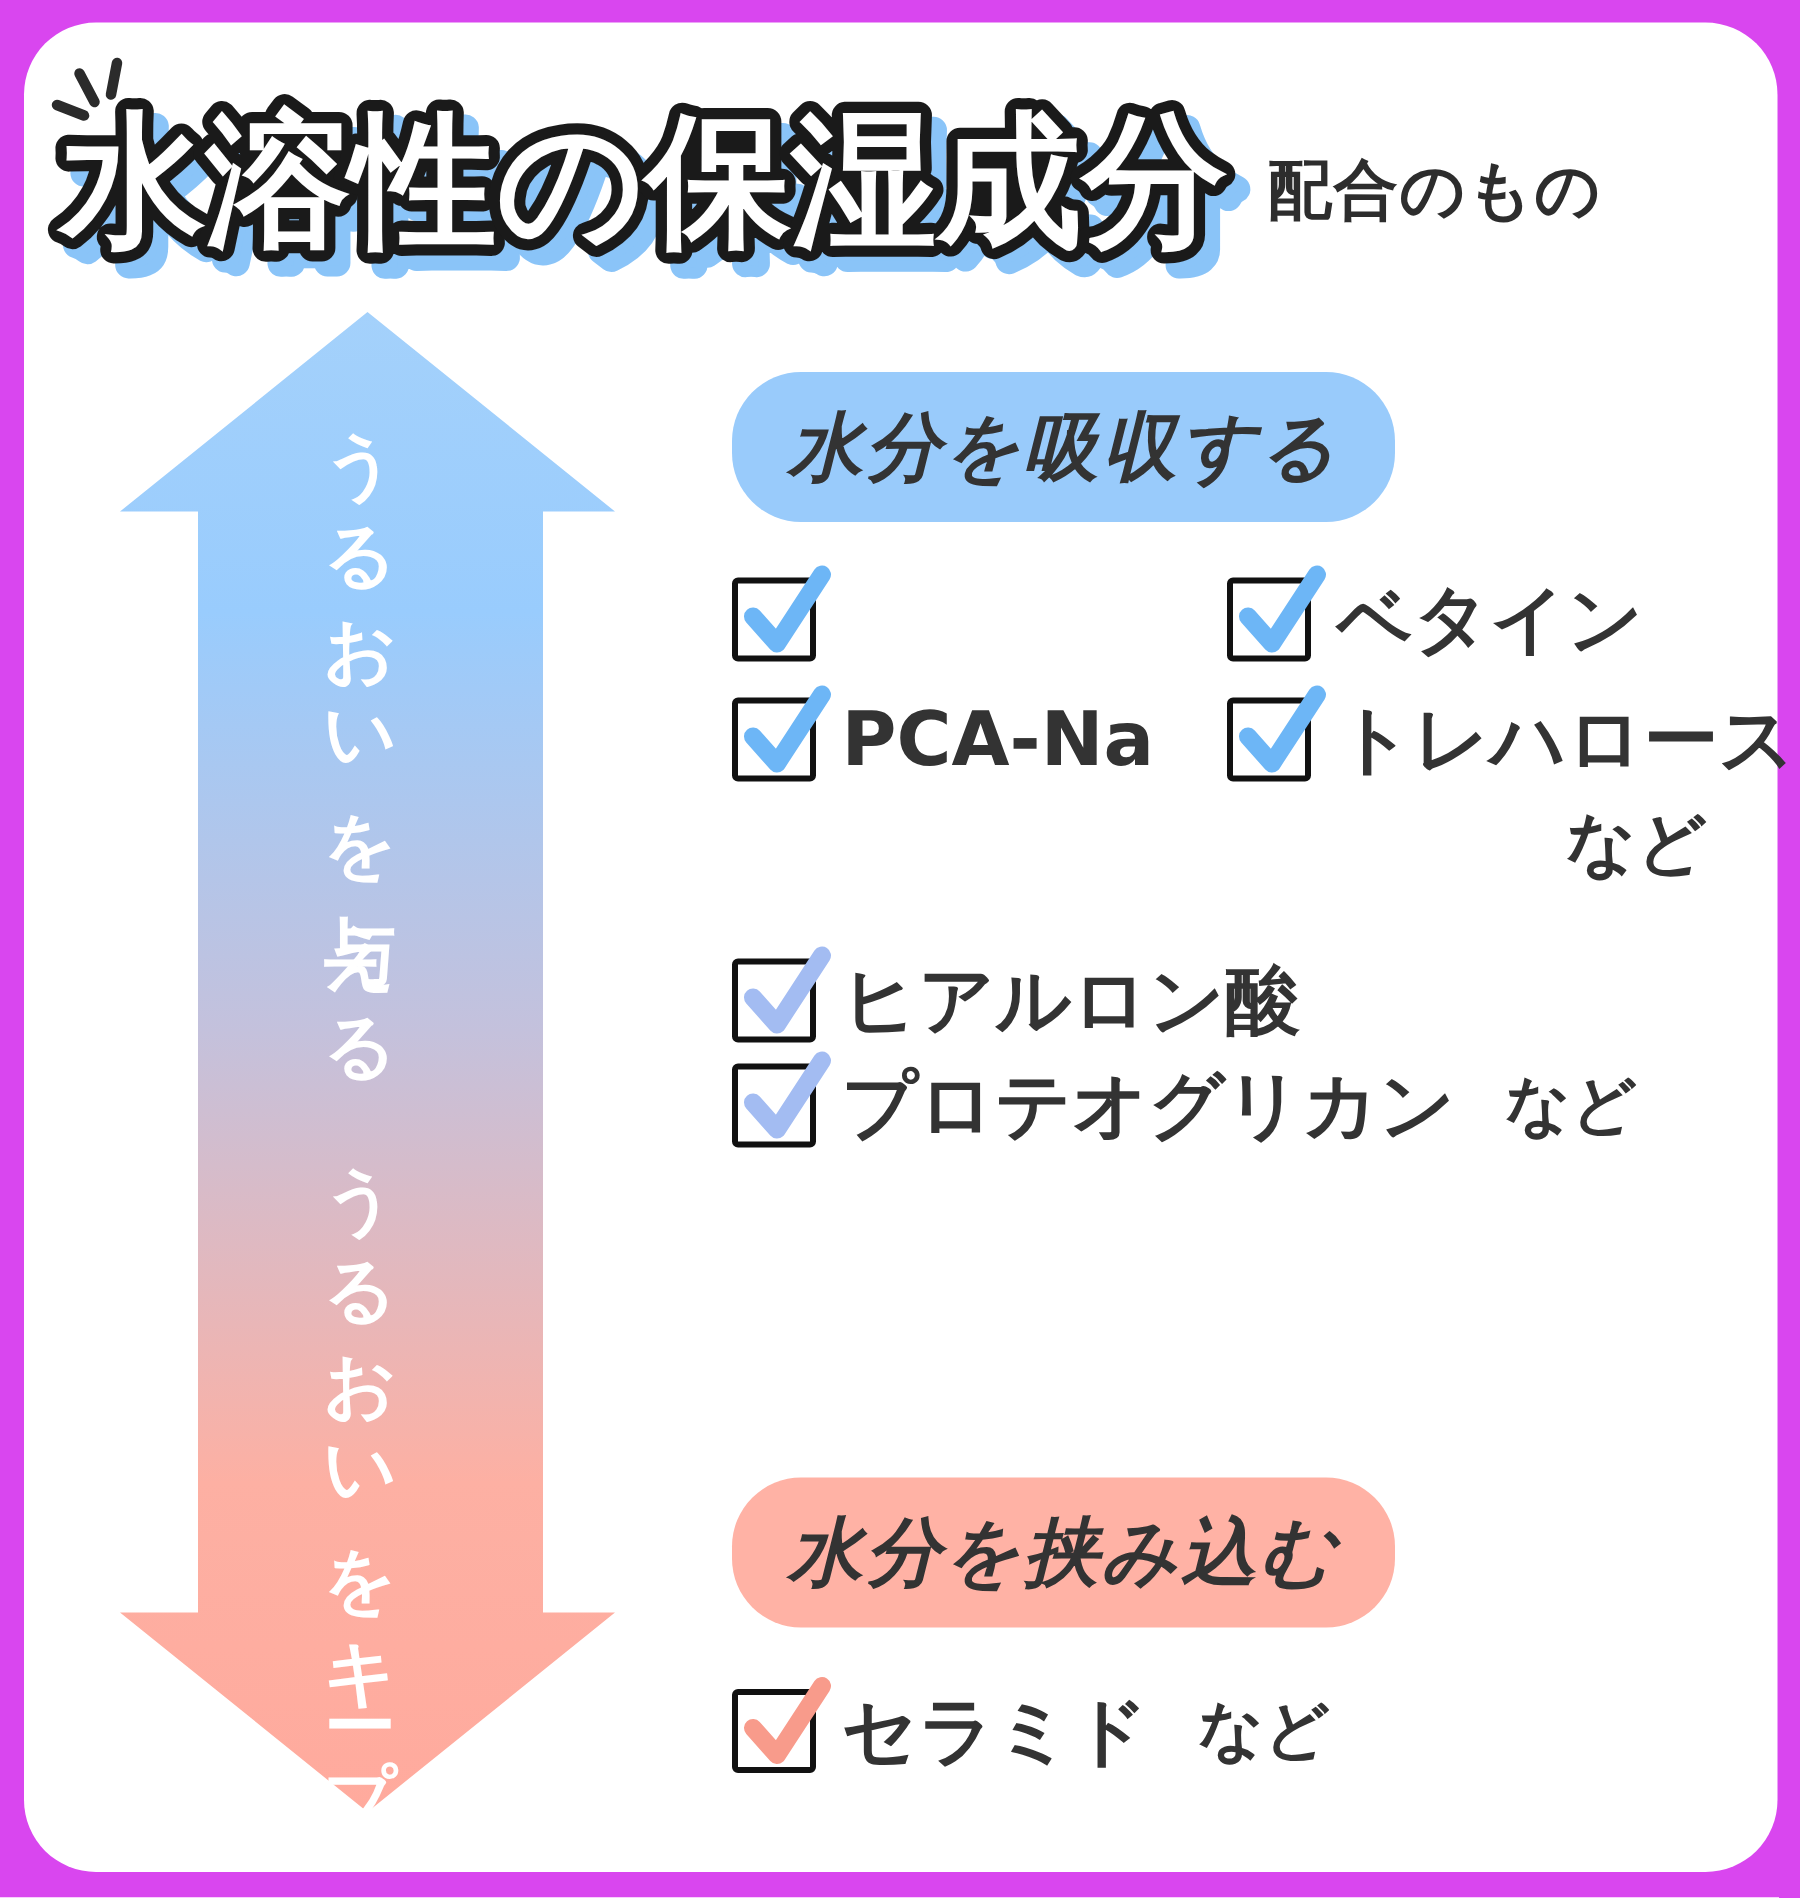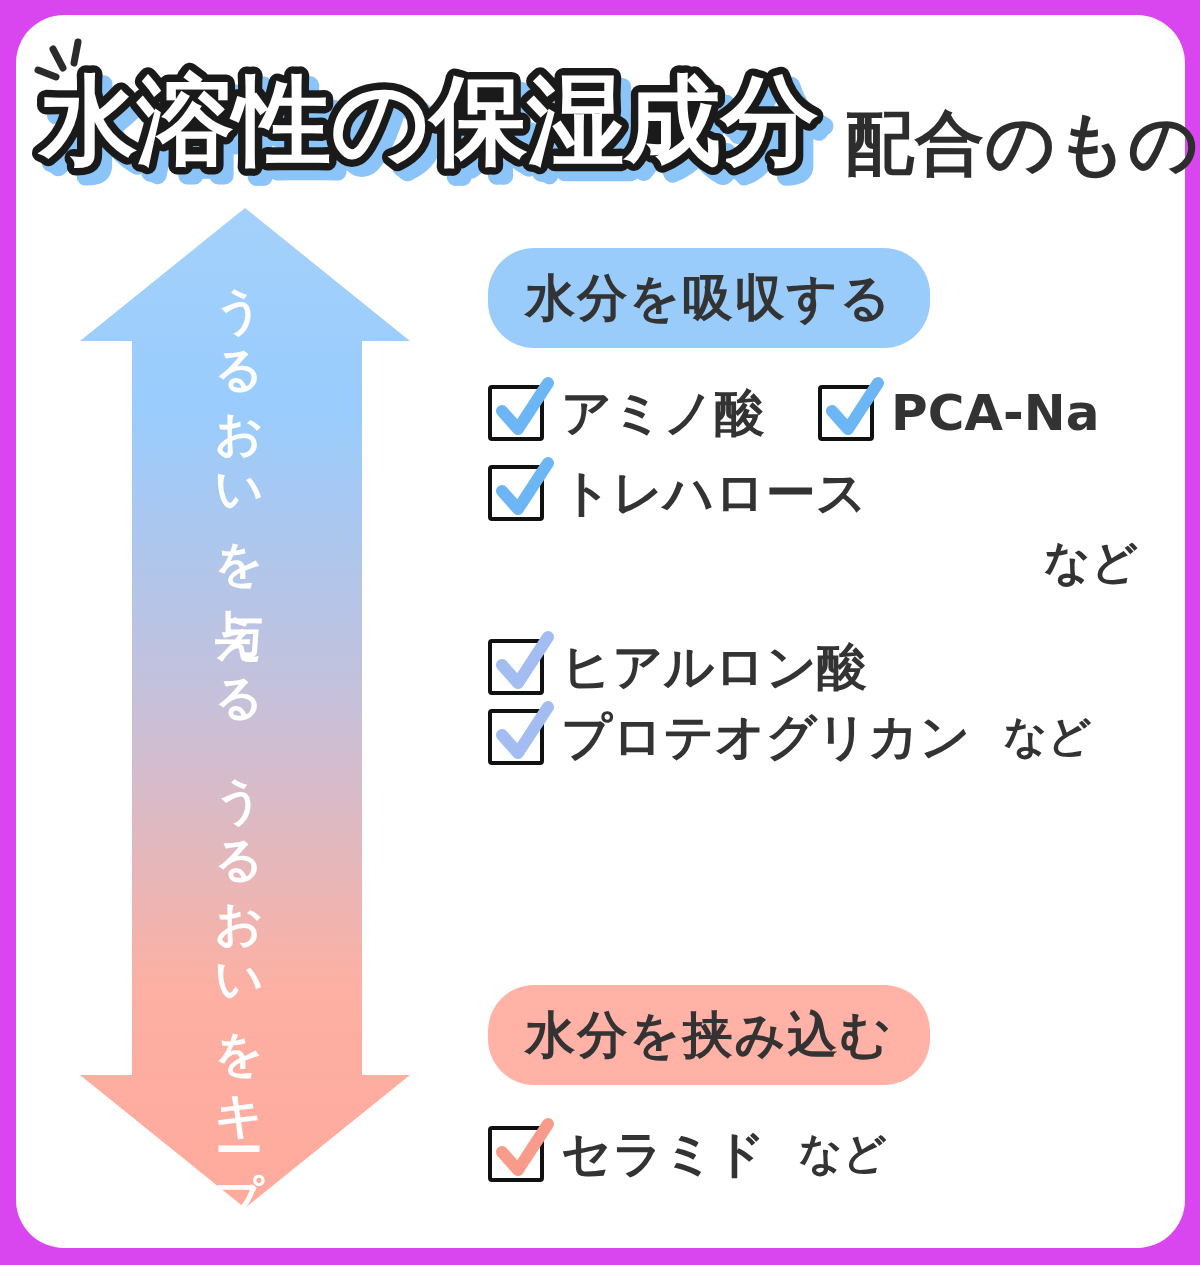--- a/index.html
+++ b/index.html
@@ -10,21 +10,21 @@
   }
   .stage{position:absolute;inset:0;}
   .card{
     position:absolute;left:16px;top:15px;right:15px;bottom:17px;
     background:#fff;border-radius:48px;
   }
   
   .title-svg{position:absolute;left:30px;top:42px;overflow:visible;}
   .title-suffix{
     position:absolute;left:845px;top:98px;
-    font-size:69px;font-weight:bold;letter-spacing:1px;
+    font-size:43px;font-weight:bold;letter-spacing:1px;
   }
   
   .arrow-svg{position:absolute;left:77px;top:208px;}
   .vlabel{
     position:absolute;left:216px;
     writing-mode:vertical-rl;text-orientation:mixed;
     font-size:48px;font-weight:bold;color:#fff;
     letter-spacing:9px;line-height:1;
   }
   .vlabel-give{top:252px;}
@@ -32,20 +32,21 @@
   
   .sec{position:absolute;left:488px;width:672px;}
   .sec-absorb{top:248px;}
   .sec-hold{top:596px;}
   .sec-grip{top:985px;text-align:right;}
   .pill{
     width:442px;height:100px;border-radius:46px;
     display:flex;align-items:center;justify-content:center;
     font-size:50px;font-weight:bold;color:#333;letter-spacing:2px;
     box-sizing:border-box;
+    font-style:italic;
   }
   .grid2{margin-top:36px;display:grid;grid-template-columns:330px 1fr;row-gap:22px;}
   .rows{margin-top:42px;display:flex;flex-direction:column;gap:12px;}
   .rows-one{margin-top:40px;}
   .item{
     display:flex;align-items:center;gap:17px;
     font-size:50px;font-weight:bold;color:#333;height:58px;white-space:nowrap;
   }
   .cb{
     width:48px;height:48px;border:4px solid #111;border-radius:4px;
@@ -99,21 +100,28 @@
 
   <div class="sec sec-absorb">
     <div class="pill" style="background: rgb(153, 203, 251);">水分を吸収する</div>
     <div class="grid2">
       <div class="item">
         <span class="cb">
           <svg viewBox="0 0 62 70">
               <path d="M10 38 L26 56 L56 10" fill="none" stroke-width="12" stroke-linecap="round" stroke-linejoin="round" stroke="#6db6f6"></path>
             </svg>
         </span>
-        <span>アミノ酸</span>
+      </div>
+      <div class="item">
+        <span class="cb">
+          <svg viewBox="0 0 62 70">
+              <path d="M10 38 L26 56 L56 10" fill="none" stroke-width="12" stroke-linecap="round" stroke-linejoin="round" stroke="#6db6f6"></path>
+            </svg>
+        </span>
+        <span>ベタイン</span>
       </div>
       <div class="item">
         <span class="cb">
           <svg viewBox="0 0 62 70">
               <path d="M10 38 L26 56 L56 10" fill="none" stroke-width="12" stroke-linecap="round" stroke-linejoin="round" stroke="#6db6f6"></path>
             </svg>
         </span>
         <span>PCA-Na</span>
       </div>
       <div class="item">

